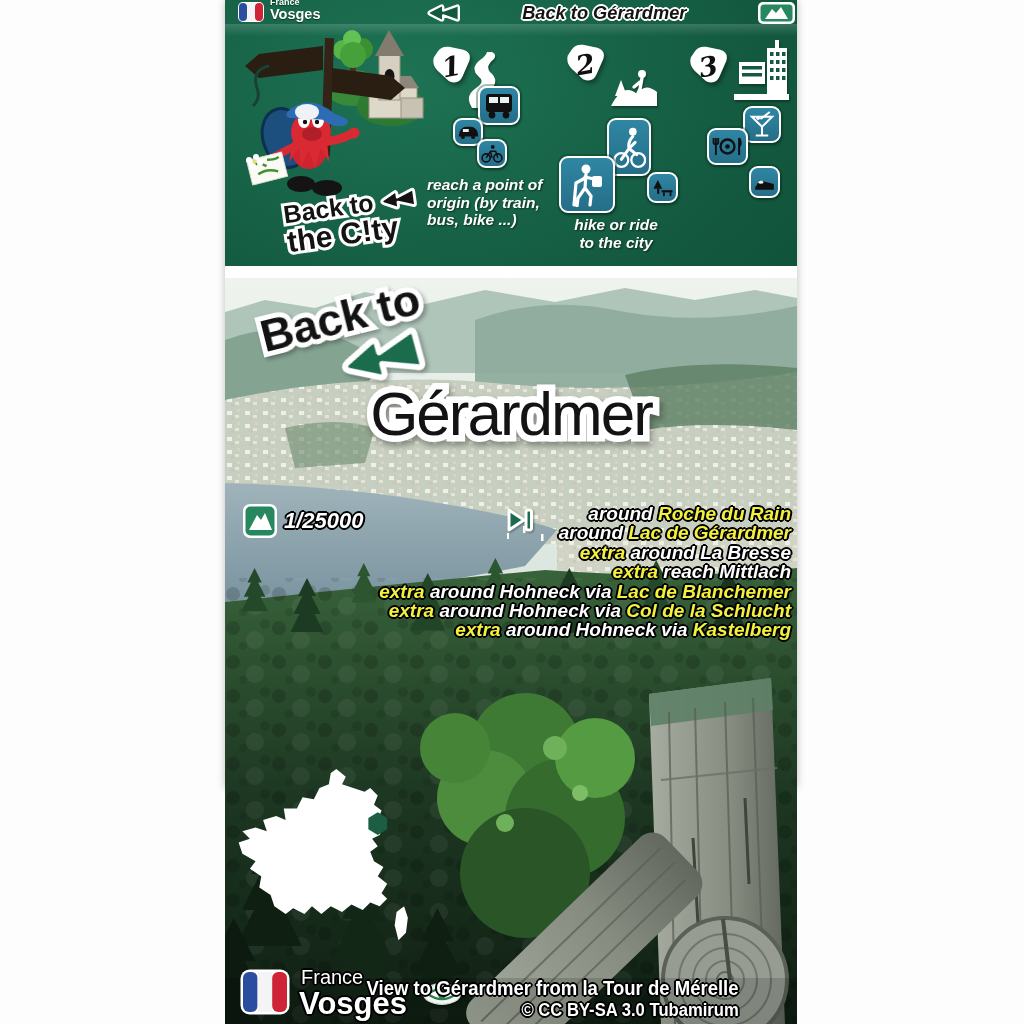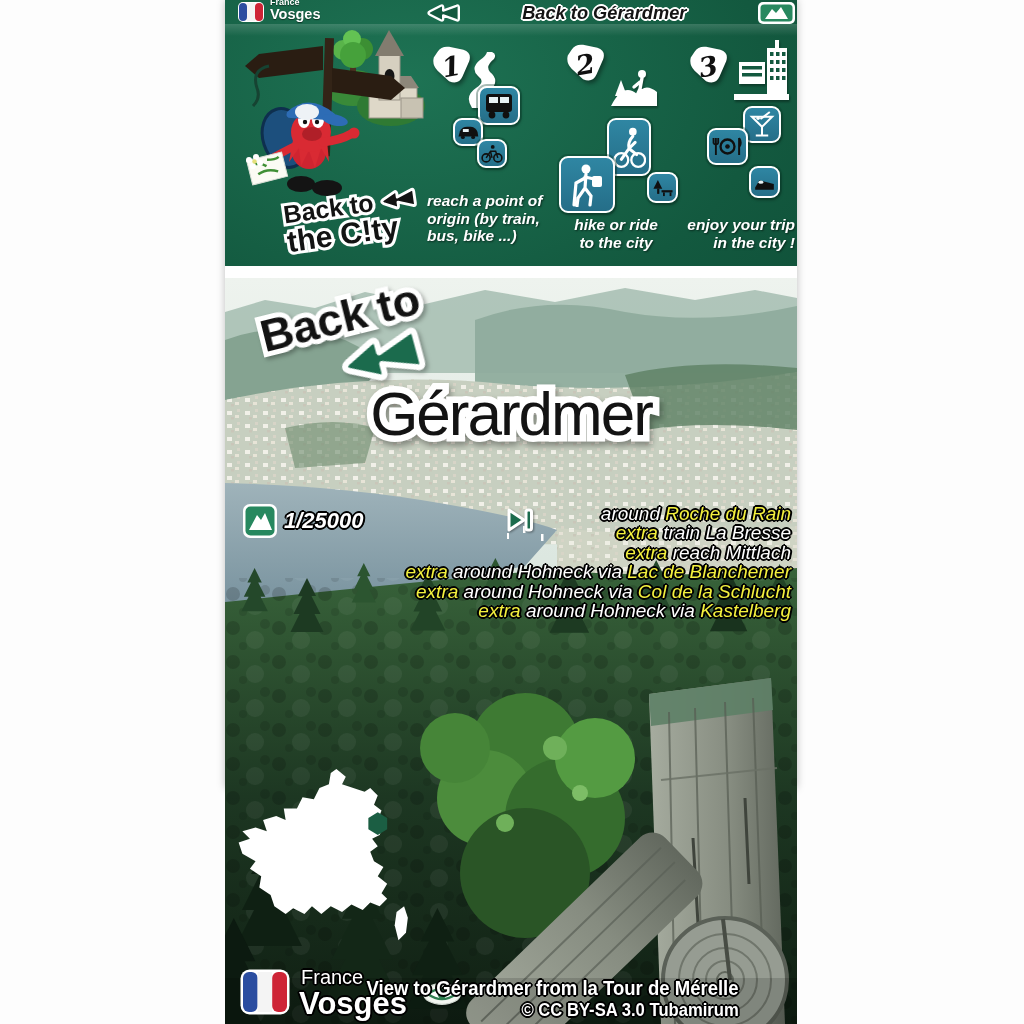--- a/index.html
+++ b/index.html
@@ -65,21 +65,21 @@
   .title{position:absolute;left:0;top:100px;width:572px;text-align:center;
          font-size:62px;font-weight:400;letter-spacing:-2px;
          filter:drop-shadow(2px 4px 3px rgba(0,0,0,.35));}
   .title .bigoutl .stroke{-webkit-text-stroke:13px #fff;}
 
   .scale-badge{position:absolute;left:18px;top:226px;display:flex;align-items:center;gap:7px;}
   .scale-txt{font-size:22px;font-weight:bold;font-style:italic;color:#fff;}
   .list-mark{position:absolute;left:280px;top:227px;filter:drop-shadow(1px 1px 1px rgba(0,0,0,.4));}
 
   .routes{position:absolute;right:6px;top:226px;text-align:right;
-          font-size:19px;font-weight:normal;font-style:italic;line-height:19.4px;
+          font-size:19px;font-weight:bold;font-style:italic;line-height:19.4px;
           text-shadow:2px 0 0 #000,-2px 0 0 #000,0 2px 0 #000,0 -2px 0 #000,1.4px 1.4px 0 #000,-1.4px 1.4px 0 #000,1.4px -1.4px 0 #000,-1.4px -1.4px 0 #000;}
   .routes .w{color:#ffffff;}
   .routes .y{color:#f4f13e;}
 
   .france-map{position:absolute;left:8px;top:487px;}
 
   .footer-flag{position:absolute;left:14px;top:690px;}
   .footer-country{position:absolute;left:76px;top:688px;font-size:20px;color:#fff;}
   .footer-region{position:absolute;left:74px;top:708px;font-size:31px;font-weight:bold;color:#fff;}
   .eye{position:absolute;left:197px;top:703px;filter:drop-shadow(1px 1px 1px rgba(0,0,0,.5));}
@@ -223,21 +223,21 @@
         </svg>
       </div>
       <div class="ticon" style="left:54px;top:139px;width:30px;height:29px;">
         <svg width="22" height="19" viewBox="0 0 30 26">
           <circle cx="7" cy="19" r="5.5" fill="none" stroke="#101010" stroke-width="2.2"></circle>
           <circle cx="23" cy="19" r="5.5" fill="none" stroke="#101010" stroke-width="2.2"></circle>
           <path d="M7 19 L13 10 L20 10 L23 19 M13 10 L15 19" stroke="#101010" stroke-width="2" fill="none"></path>
           <circle cx="16" cy="4" r="2.6" fill="#101010"></circle>
         </svg>
       </div>
-      <div class="caption" style="left:4px;top:176px;width:120px;text-align:left;margin-top:16px;">reach a point of
+      <div class="caption" style="left:4px;top:176px;width:120px;text-align:left;">reach a point of
 origin (by train,
 bus, bike ...)</div>
     </div>
 
     <div class="step" style="left:326px;width:130px;">
       <div class="plate" style="left:12px;top:42px;">
         <svg viewBox="0 0 46 46">
               <path d="M9 8 Q13 2 21 3 L36 6 Q45 9 42 18 L35 34 Q31 43 21 39 L9 28 Q3 22 5 14 Z" fill="#fff"></path>
             </svg>
         <span class="num">2</span>
@@ -319,22 +319,20 @@
           <path d="M5 6 L5 28 M2 6 L2 13 M8 6 L8 13 M2 13 Q5 16 8 13" stroke="#101010" stroke-width="2.4" fill="none"></path>
           <path d="M35 6 L35 28 M35 6 Q39 12 35 18" stroke="#101010" stroke-width="2.6" fill="none"></path>
         </svg>
       </div>
       <div class="ticon" style="left:76px;top:166px;width:31px;height:32px;">
         <svg width="23" height="21" viewBox="0 0 32 28">
           <path d="M3 21 L9 11 L29 16 L29 24 L3 24 Z" fill="#101010"></path>
           <ellipse cx="11" cy="13.5" rx="3.4" ry="2.2" fill="#e8f2f4"></ellipse>
         </svg>
       </div>
-      <div class="caption" style="left:0;top:216px;width:122px;text-align:right;">enjoy your trip
-in the city !</div>
     </div>
   </div>
 
   <div class="photo">
     <svg class="bg" width="572" height="746" viewBox="0 0 572 746">
       <defs>
         <linearGradient id="skyG" x1="0" y1="0" x2="0" y2="1">
           <stop offset="0" stop-color="#eef3ee"></stop>
               <stop offset="1" stop-color="#bed3c9"></stop>
         </linearGradient>
@@ -463,21 +461,22 @@
       <span class="scale-txt o-b2">1/25000</span>
     </div>
 
     <svg class="list-mark" width="30" height="30" viewBox="0 0 30 30">
       <polygon points="4,5 4,25 19,15" fill="#1b6b4d" stroke="#fff" stroke-width="3" stroke-linejoin="round"></polygon>
       <rect x="21" y="5" width="5.5" height="20" rx="2" fill="#1b6b4d" stroke="#fff" stroke-width="3"></rect>
     </svg>
 
     <div class="routes">
           <div class="route-line"><span class="w">around </span><span class="y">Roche du Rain</span></div>
-          <div class="route-line"><span class="y">extra </span><span class="w">train La Bresse</span></div>
+          <div class="route-line"><span class="w">around </span><span class="y">Lac de Gérardmer</span></div>
+          <div class="route-line"><span class="y">extra </span><span class="w">around La Bresse</span></div>
           <div class="route-line"><span class="y">extra </span><span class="w">reach Mittlach</span></div>
           <div class="route-line"><span class="y">extra </span><span class="w">around Hohneck via </span><span class="y">Lac de Blanchemer</span></div>
           <div class="route-line"><span class="y">extra </span><span class="w">around Hohneck via </span><span class="y">Col de la Schlucht</span></div>
           <div class="route-line"><span class="y">extra </span><span class="w">around Hohneck via </span><span class="y">Kastelberg</span></div>
         </div>
 
     <svg class="france-map" width="188" height="200" viewBox="0 0 100 104">
       <path fill="#fff" d="M55 1 L60 5 L58 9 L64 11 L70 13 L73 11 L77 15 L75 20 L79 23 L77 28 L80 31 L78 36 L74 38 L77 42 L73 45 L75 50 L80 53 L77 58 L82 62 L79 67 L82 70 L78 74 L73 72 L69 76 L63 73 L58 77 L52 74 L47 78 L42 74 L38 78 L32 75 L28 78 L22 74 L20 68 L14 64 L15 58 L9 54 L12 50 L5 46 L3 40 L9 38 L5 34 L12 32 L18 34 L16 28 L23 26 L28 28 L27 22 L34 22 L37 16 L43 17 L46 11 L51 9 L52 3 Z"></path>
       <path fill="#fff" d="M87 77 L91 74 L93 80 L92 88 L88 92 L86 84 Z"></path>
       <polygon fill="#1b5e43" points="77,24 82,27 82,33 77,36 72,33 72,27"></polygon>

